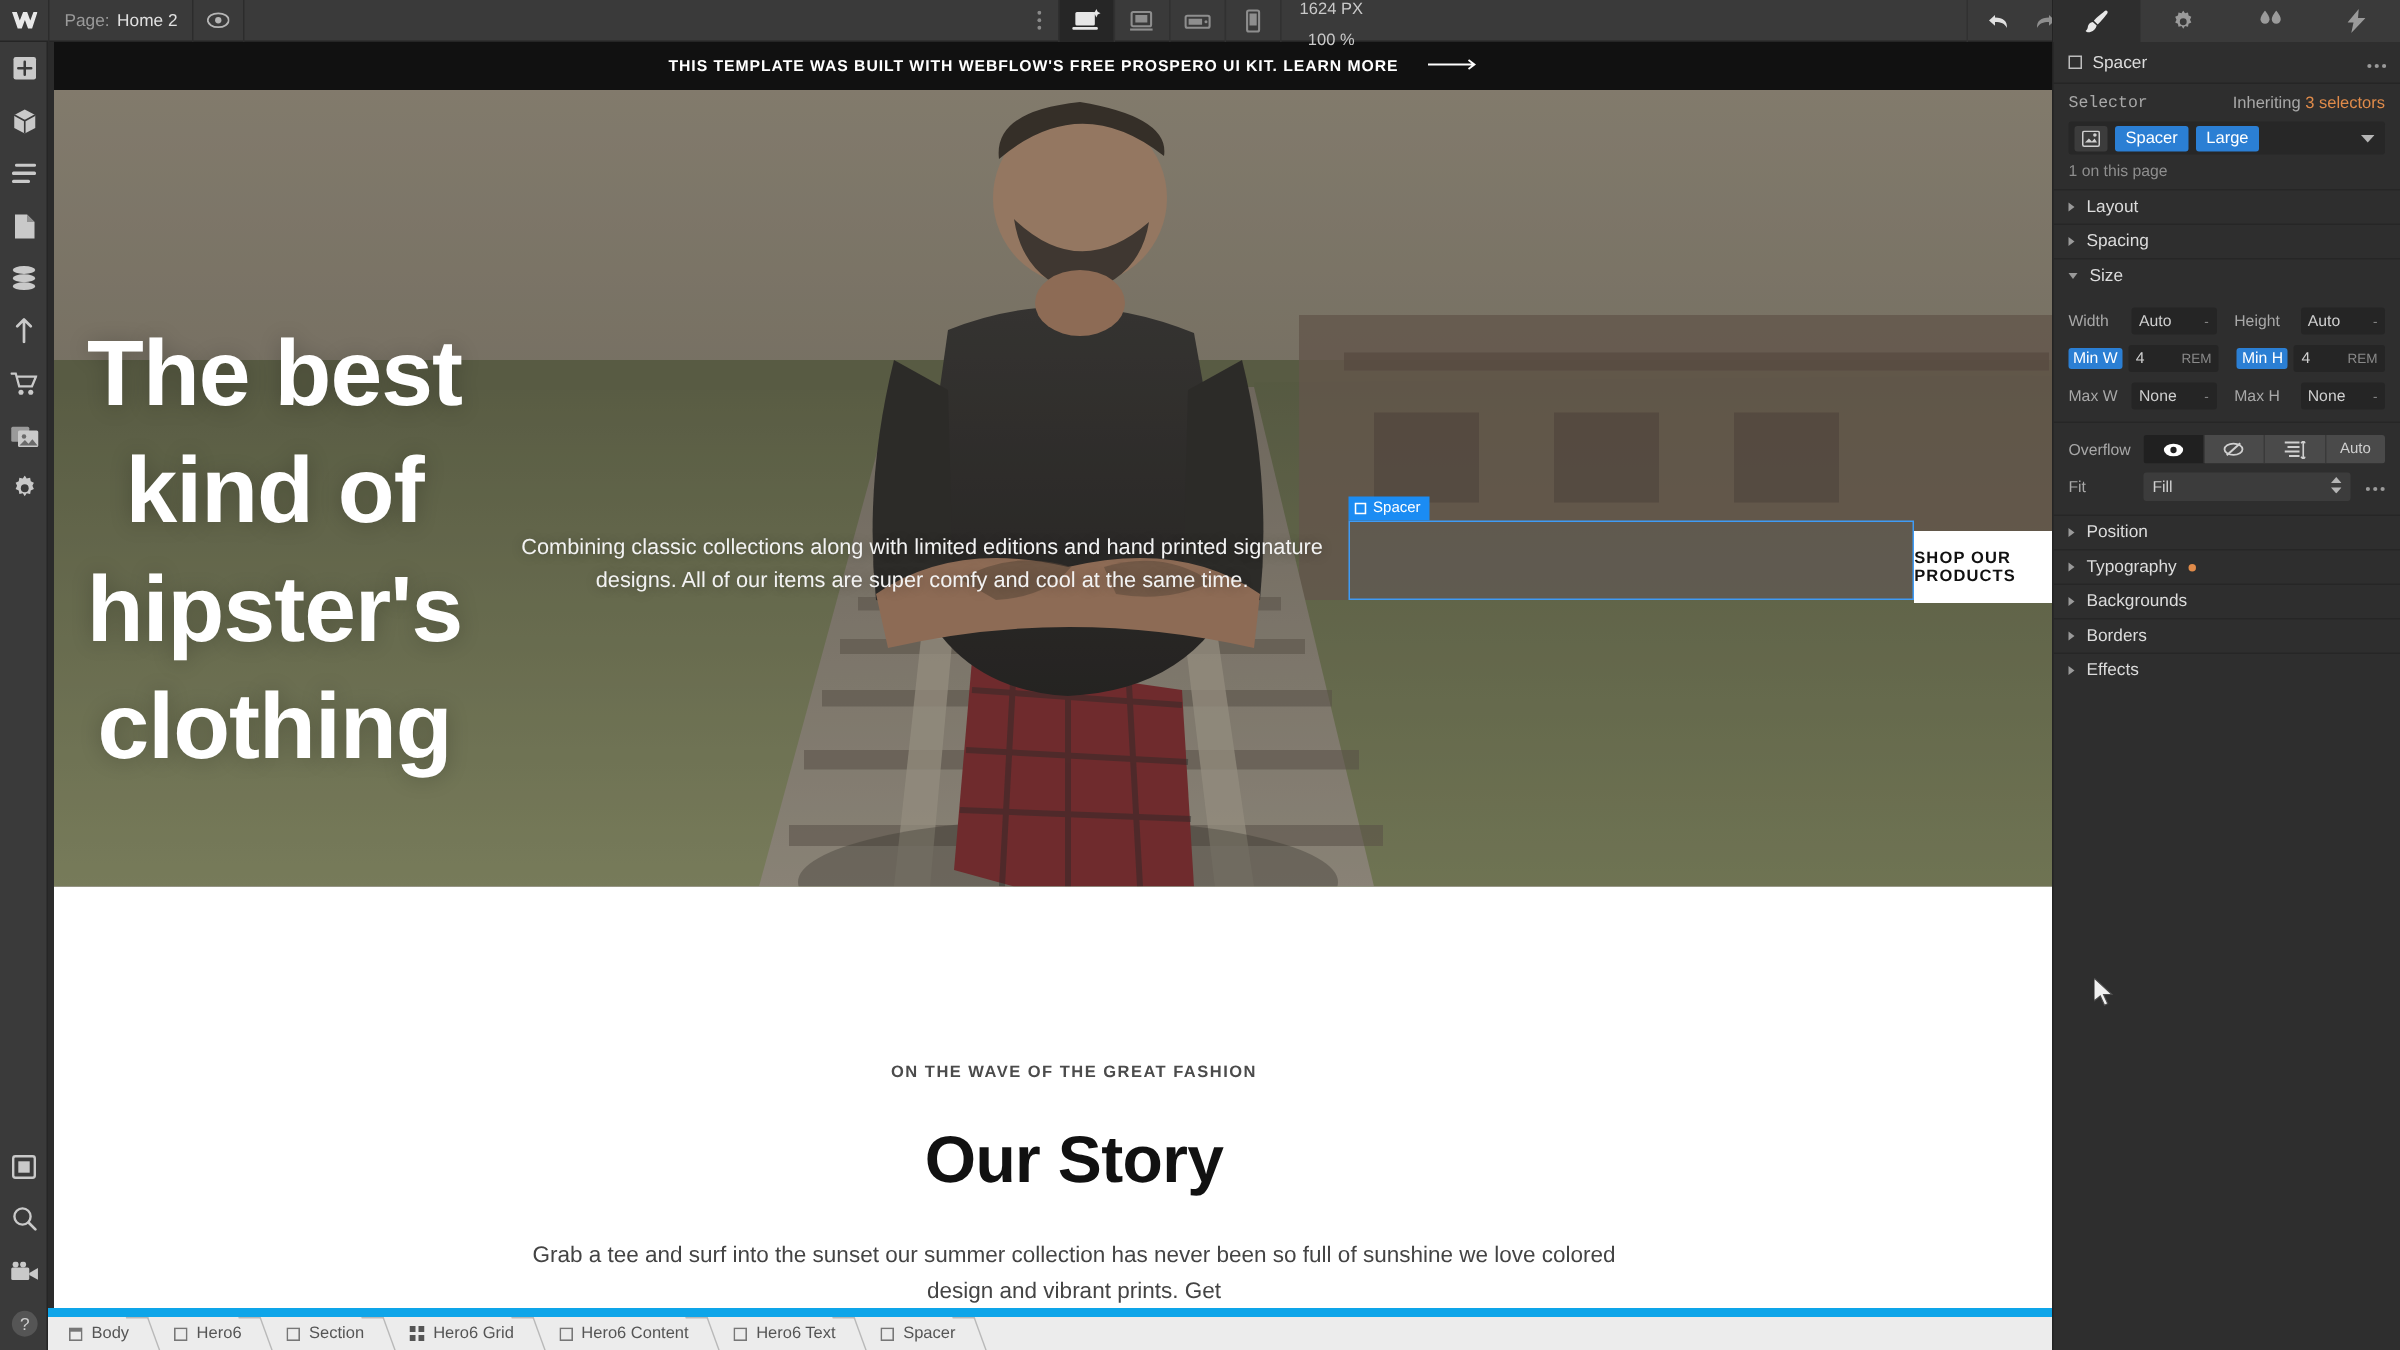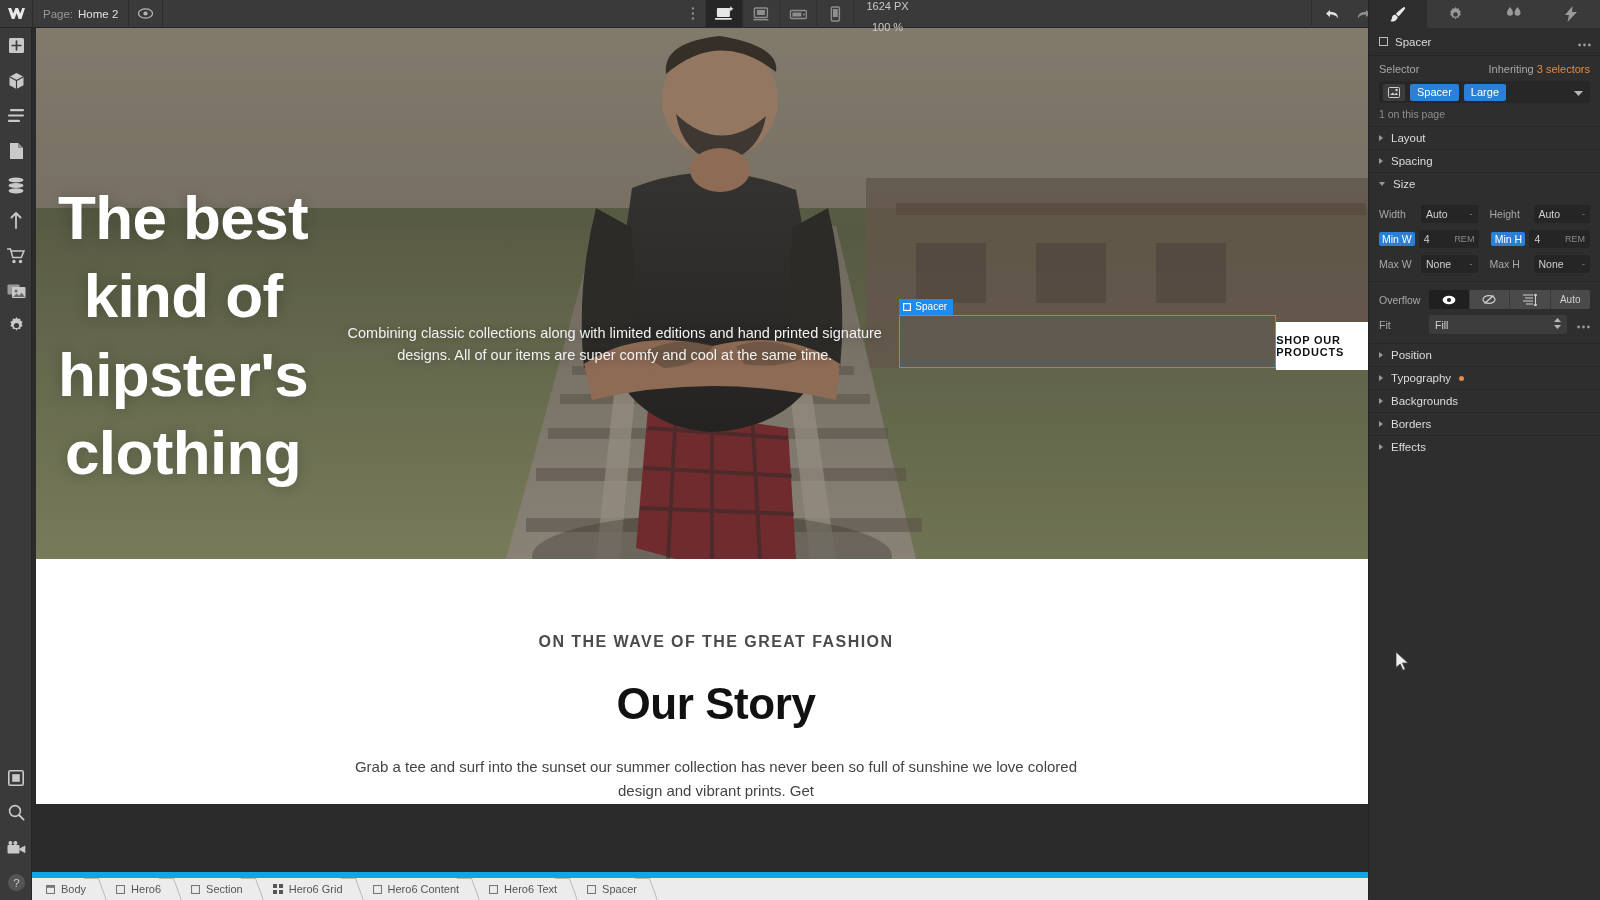--- a/index.html
+++ b/index.html
@@ -104,21 +104,21 @@
     position:absolute; left:-1px; top:-17px; height:16px; background:#1b8cf3; color:#fff;
     font-size:10px; display:flex; align-items:center; gap:4px; padding:0 6px 0 4px;
     white-space:nowrap;
   }
   .shop-btn {
     margin-top:20px; width:200px; height:48px; background:#fff; color:#111;
     display:flex; align-items:center; justify-content:center; gap:22px;
     font-size:11px; font-weight:bold; letter-spacing:.07em;
   }
   .story { background:#fff; padding-top:74px; text-align:center; }
-  .story-eyebrow { font-size:16px; font-weight:bold; letter-spacing:.09em; color:#4b4b4b; }
+  .story-eyebrow { font-size:11px; font-weight:bold; letter-spacing:.09em; color:#4b4b4b;margin-top:44px; }
   .story-h2 { margin-top:28px; font-size:44px; font-weight:bold; color:#111; letter-spacing:-.01em; }
   .story-p { margin:26px auto 0; max-width:745px; font-size:15px; line-height:1.62; color:#444; }
 
   
   .crumbs {
     position:absolute; left:32px; bottom:0; width:1336px; height:28px;
     background:#ececec; border-top:6px solid #0ea5e9; display:flex; align-items:center;
     z-index:35;
   }
   .crumb {
@@ -140,21 +140,21 @@
   .rtab { flex:1; display:flex; align-items:center; justify-content:center; }
   .rtab.active { background:#2e2e2e; }
   .rhead {
     height:28px; display:flex; align-items:center; justify-content:space-between;
     padding:0 9px 0 10px; border-bottom:1px solid #252525;
   }
   .rhead .t { display:flex; align-items:center; gap:7px; font-size:11.5px; color:#dcdcdc; }
   .sq { width:9px; height:9px; border:1px solid #bdbdbd; }
   .sel-block { padding:7px 10px 0; }
   .sel-row { display:flex; justify-content:space-between; align-items:center; font-size:11px; }
-  .sel-row .l { color:#a8a8a8; }
+  .sel-row .l { color:#a8a8a8;font-family:Liberation Mono, monospace; }
   .sel-row .r { color:#a8a8a8; }
   .sel-row .r b { color:#e08b4a; font-weight:normal; }
   .tagrow {
     margin-top:6px; display:flex; align-items:center; gap:5px; background:#272727;
     height:22px; padding:0 4px; border-radius:2px;
   }
   .tag-ico { width:22px; height:17px; background:#3c3c3c; display:flex; align-items:center; justify-content:center; border-radius:2px; }
   .tag { height:17px; padding:0 7px; background:#2b7fd4; color:#fff; font-size:11px;
          display:flex; align-items:center; border-radius:2px; }
   .caret-dn { margin-left:auto; margin-right:3px; }
@@ -392,20 +392,28 @@
             <circle cx="9.5" cy="9.5" r="8.6" fill="#555"></circle>
             <text x="9.5" y="13.6" font-size="11.5" fill="#cfcfcf" text-anchor="middle" font-family="Liberation Sans">?</text>
           </svg>
       </div>
     </div>
   </div>
 
   <div class="canvas">
     <div class="site">
 
+      <div class="promo">
+        <span>THIS TEMPLATE WAS BUILT WITH WEBFLOW'S FREE PROSPERO UI KIT. LEARN MORE</span>
+        <span>
+          <svg width="34" height="8" viewBox="0 0 34 8">
+              <path d="M0 4h31M27 1l4 3-4 3" stroke="#fff" stroke-width="1.2" fill="none"></path>
+            </svg>
+        </span>
+      </div>
 
 
       <div class="hero">
         <div class="hero-photo">
           <svg width="1360" height="531" viewBox="0 0 1360 531" preserveAspectRatio="none">
             <defs>
               <linearGradient id="skyG" x1="0" y1="0" x2="0" y2="1">
                 <stop offset="0" stop-color="#a9a08d"></stop>
                   <stop offset="1" stop-color="#7d7868"></stop>
               </linearGradient>

